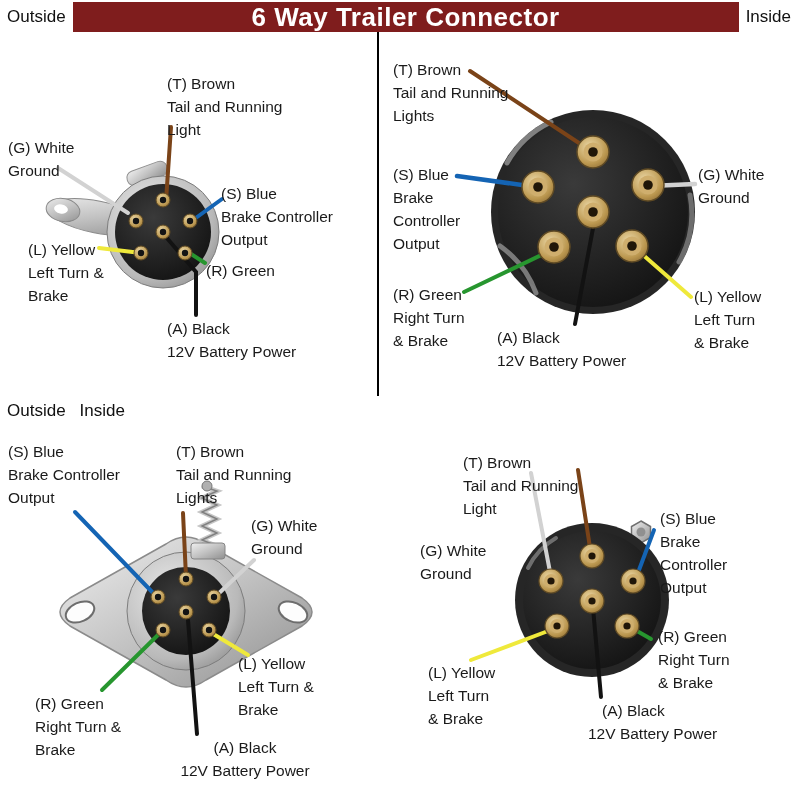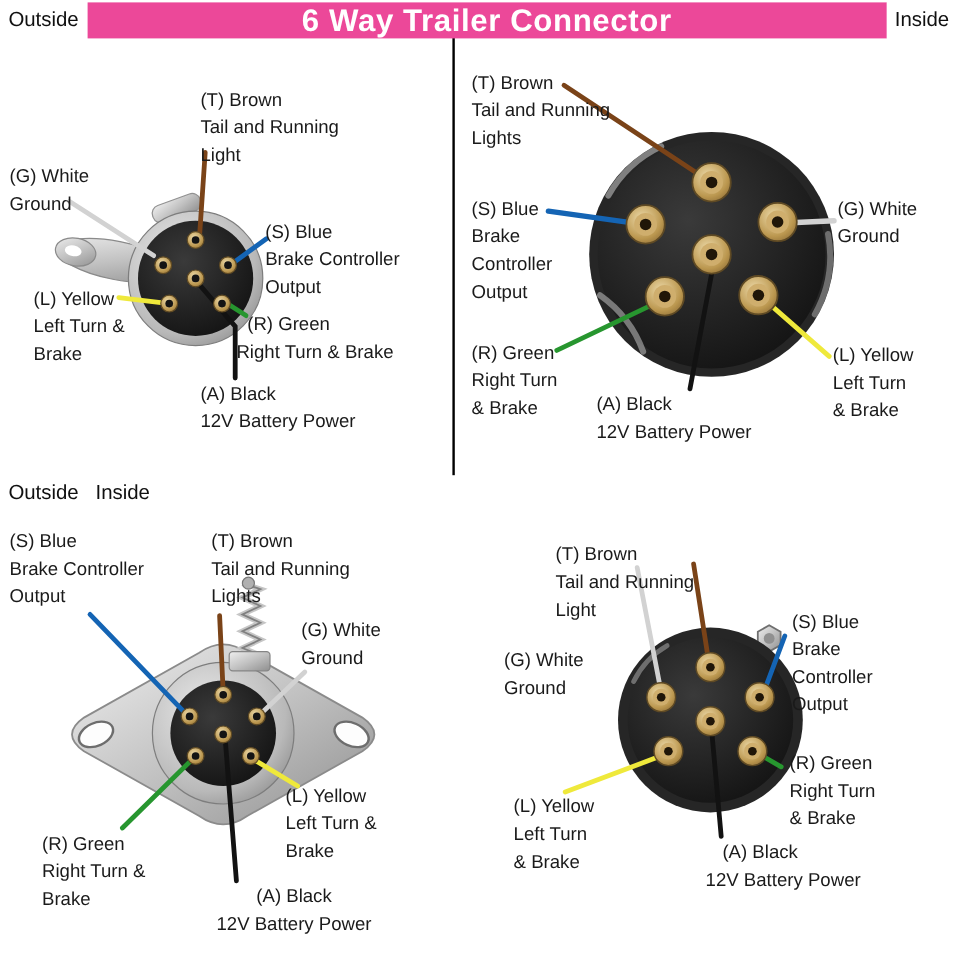--- a/index.html
+++ b/index.html
@@ -1,20 +1,20 @@
 <!DOCTYPE html>
 <html><head>
 <meta charset="utf-8">
 <style>
   html,body{margin:0;padding:0;}
   body{width:798px;height:800px;position:relative;background:#fff;font-family:"Liberation Sans",sans-serif;overflow:hidden;}
   #canvas{position:absolute;left:0;top:0;z-index:1;}
   .header{position:absolute;left:0;width:798px;height:30px;display:flex;z-index:5;}
   .edge{background:#fff;color:#101010;font-size:17px;line-height:30px;padding:0 7px;white-space:nowrap;}
-  .bar{flex:1;background:#ec4899;color:#fff;font-size:26px;font-weight:700;text-align:center;line-height:30px;letter-spacing:.5px;white-space:nowrap;}
+  .bar{flex:1;background:#7f1d1d;color:#fff;font-size:26px;font-weight:700;text-align:center;line-height:30px;letter-spacing:.5px;white-space:nowrap;}
   .divider{position:absolute;left:377px;top:31px;width:2px;height:365px;background:#000;z-index:2;}
   .lbl{position:absolute;z-index:4;font-size:15.5px;line-height:23px;color:#1a1a1a;white-space:nowrap;}
   .center{text-align:center;}
   .ind8{padding-left:9px;}
   .ind14{padding-left:14px;}
 </style>
 </head>
 <body>
 
 <svg id="canvas" width="798" height="800" viewBox="0 0 798 800">
@@ -176,21 +176,20 @@
   <div>Brake Controller</div>
   <div>Output</div>
 </div>
 <div class="lbl" style="left:28px;top:238px">
   <div>(L) Yellow</div>
   <div>Left Turn &amp;</div>
   <div>Brake</div>
 </div>
 <div class="lbl" style="left:197px;top:259px">
   <div class="ind8">(R) Green</div>
-  <div>Right Turn &amp; Brake</div>
 </div>
 <div class="lbl" style="left:167px;top:317px">
   <div>(A) Black</div>
   <div>12V Battery Power</div>
 </div>
 
 <div class="lbl" style="left:393px;top:58px">
   <div>(T) Brown</div>
   <div>Tail and Running</div>
   <div>Lights</div>

